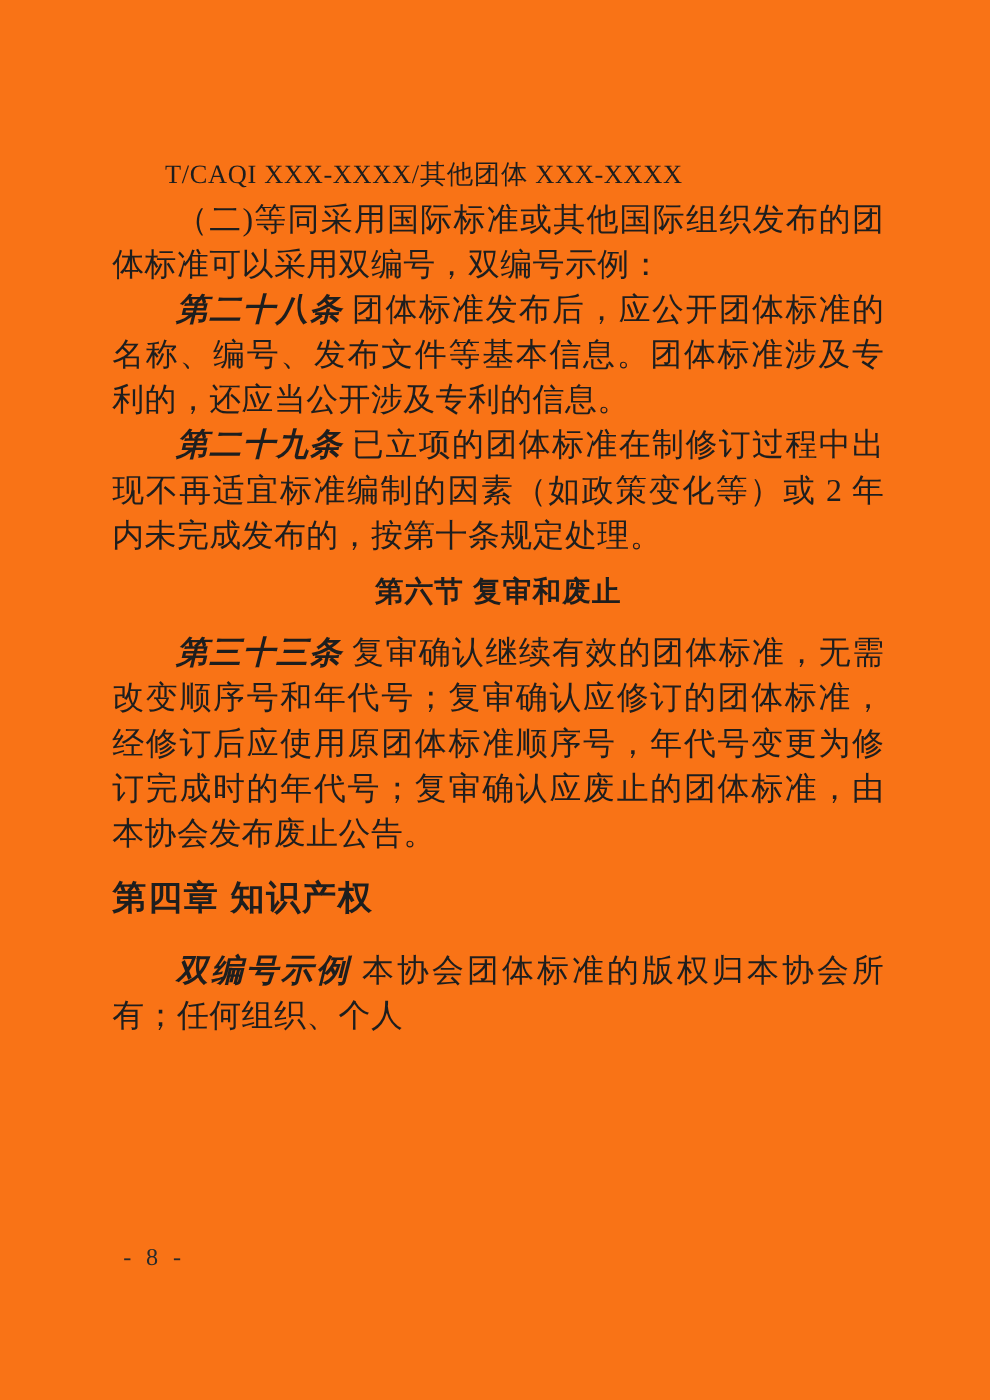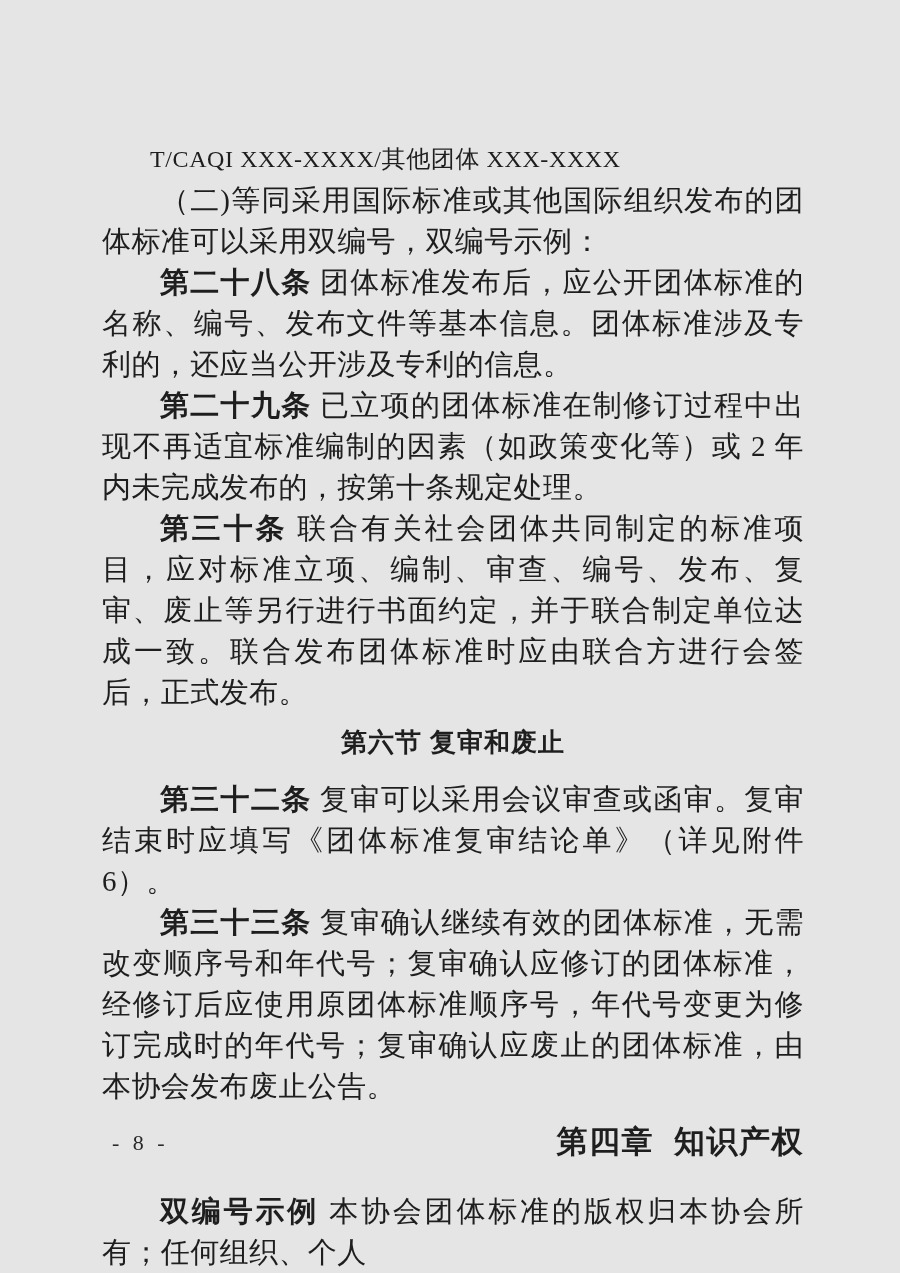--- a/index.html
+++ b/index.html
@@ -4,21 +4,21 @@
 <style>
   html, body {
     margin: 0;
     padding: 0;
     background: #ffffff;
   }
   .page {
     position: relative;
     width: 900px;
     height: 1273px;
-    background: #e5e5e5;
+    background: #f97316;
     overflow: hidden;
     font-family: "Liberation Serif", "DejaVu Serif", serif;
     color: #1e1e1e;
   }
   .content {
     position: absolute;
     left: 102px;
     right: 96px;
     top: 139px;
   }
@@ -37,37 +37,38 @@
     line-height: 41px;
     text-indent: 2em;
     letter-spacing: 0.6px;
     font-family: "Liberation Serif", "DejaVu Serif", serif;
     white-space: nowrap;
   }
   .lead {
     font-weight: bold;
     font-family: "Liberation Sans", "DejaVu Sans", sans-serif;
     letter-spacing: 0.4px;
+    font-style: italic;
   }
   h3.section-heading {
     margin: 9px 0 16px 0;
     font-size: 26px;
     line-height: 41px;
     font-weight: bold;
     text-align: center;
     font-family: "Liberation Sans", "DejaVu Sans", sans-serif;
     letter-spacing: 1px;
   }
   h2.chapter-heading {
     margin: 14px 0 24px 0;
     font-size: 31px;
     line-height: 46px;
     font-weight: bold;
-    text-align: right;
-    font-family: Liberation Mono, monospace;
+    text-align: left;
+    font-family: Liberation Sans, sans-serif;
     letter-spacing: 1.5px;
   }
   .footer-page-number {
     position: absolute;
     left: 112px;
     top: 1130px;
     font-size: 22px;
     letter-spacing: 4px;
     color: #2a2a2a;
     font-family: "Liberation Serif", "DejaVu Serif", serif;
@@ -81,26 +82,24 @@
 
     <p class="code-line">T/CAQI XXX-XXXX/其他团体 XXX-XXXX</p>
 
     <p class="para">（二)等同采用国际标准或其他国际组织发布的团体标准可以采用双编号，双编号示例：</p>
 
 
     <p class="para"><b class="lead">第二十八条</b><span> 团体标准发布后，应公开团体标准的名称、编号、发布文件等基本信息。团体标准涉及专利的，还应当公开涉及专利的信息。</span></p>
 
     <p class="para"><b class="lead">第二十九条</b><span> 已立项的团体标准在制修订过程中出现不再适宜标准编制的因素（如政策变化等）或 2 年内未完成发布的，按第十条规定处理。</span></p>
 
-    <p class="para"><b class="lead">第三十条</b><span> 联合有关社会团体共同制定的标准项目，应对标准立项、编制、审查、编号、发布、复审、废止等另行进行书面约定，并于联合制定单位达成一致。联合发布团体标准时应由联合方进行会签后，正式发布。</span></p>
 
     <h3 class="section-heading">第六节 复审和废止</h3>
 
 
-    <p class="para"><b class="lead">第三十二条</b><span> 复审可以采用会议审查或函审。复审结束时应填写《团体标准复审结论单》（详见附件 6）。</span></p>
 
     <p class="para"><b class="lead">第三十三条</b><span> 复审确认继续有效的团体标准，无需改变顺序号和年代号；复审确认应修订的团体标准，经修订后应使用原团体标准顺序号，年代号变更为修订完成时的年代号；复审确认应废止的团体标准，由本协会发布废止公告。</span></p>
 
     <h2 class="chapter-heading">第四章 知识产权</h2>
 
     <p class="para"><b class="lead">双编号示例</b><span> 本协会团体标准的版权归本协会所有；任何组织、个人</span></p>
 
   </div>
 
   <div class="footer-page-number">- 8 -</div>

